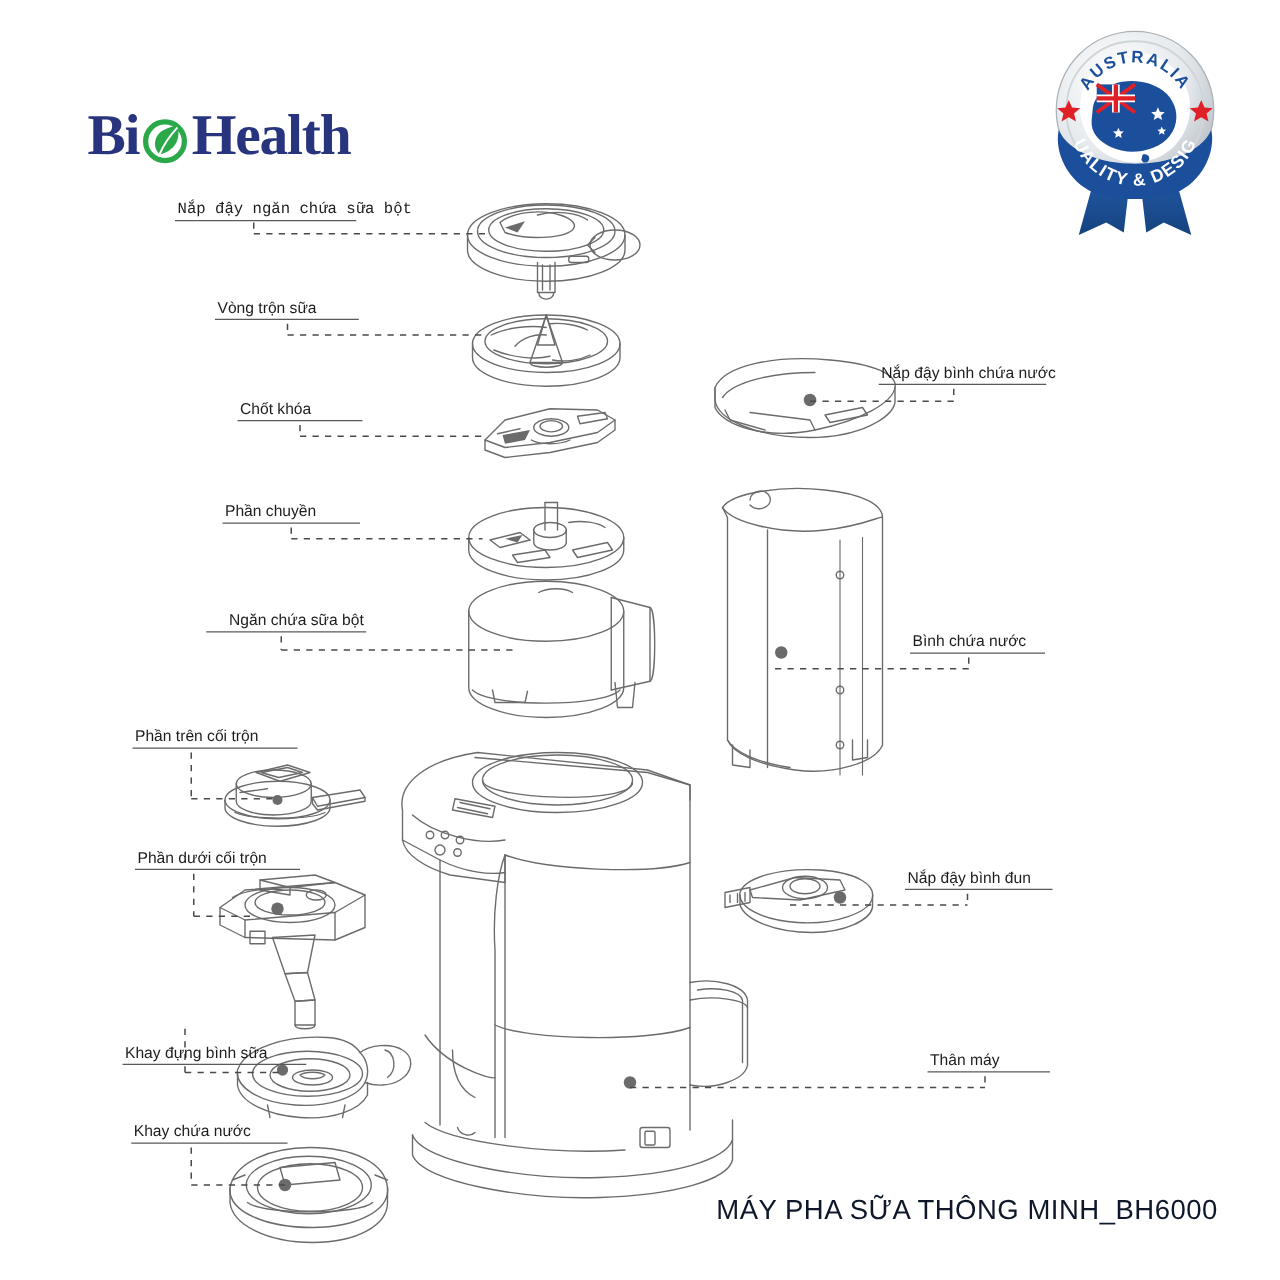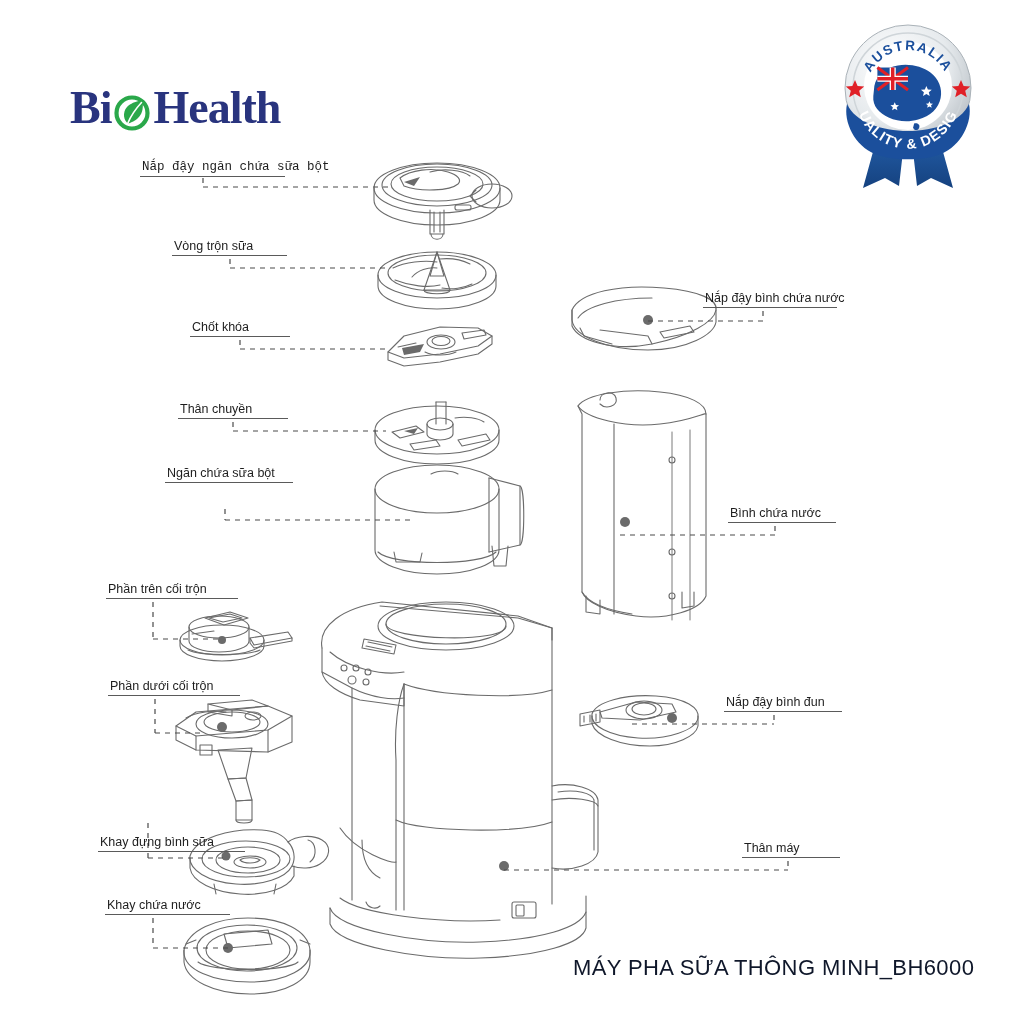--- a/index.html
+++ b/index.html
@@ -386,24 +386,24 @@
       </div>
       <div class="lbl" style="left: 172px; top: 239px;">
         <span class="txt">Vòng trộn sữa</span>
         <span class="rule" style="width: 115px;"></span>
       </div>
       <div class="lbl" style="left: 190px; top: 320px;">
         <span class="txt">Chốt khóa</span>
         <span class="rule" style="width: 100px;"></span>
       </div>
       <div class="lbl" style="left: 178px; top: 402px;">
-        <span class="txt">Thân chuyền</span>
+        <span class="txt">Phần chuyền</span>
         <span class="rule" style="width: 110px;"></span>
       </div>
-      <div class="lbl" style="left: 165px; top: 466px;">
+      <div class="lbl" style="left: 165px; top: 489px; text-align: right;">
         <span class="txt">Ngăn chứa sữa bột</span>
         <span class="rule" style="width: 128px;"></span>
       </div>
       <div class="lbl" style="left: 106px; top: 582px;">
         <span class="txt">Phần trên cối trộn</span>
         <span class="rule" style="width: 132px;"></span>
       </div>
       <div class="lbl" style="left: 108px; top: 679px;">
         <span class="txt">Phần dưới cối trộn</span>
         <span class="rule" style="width: 132px;"></span>

